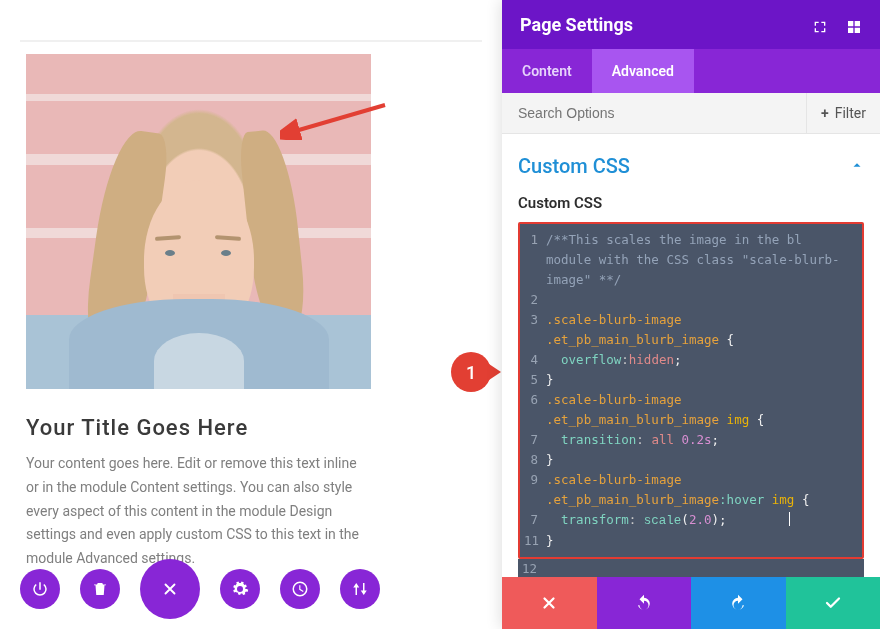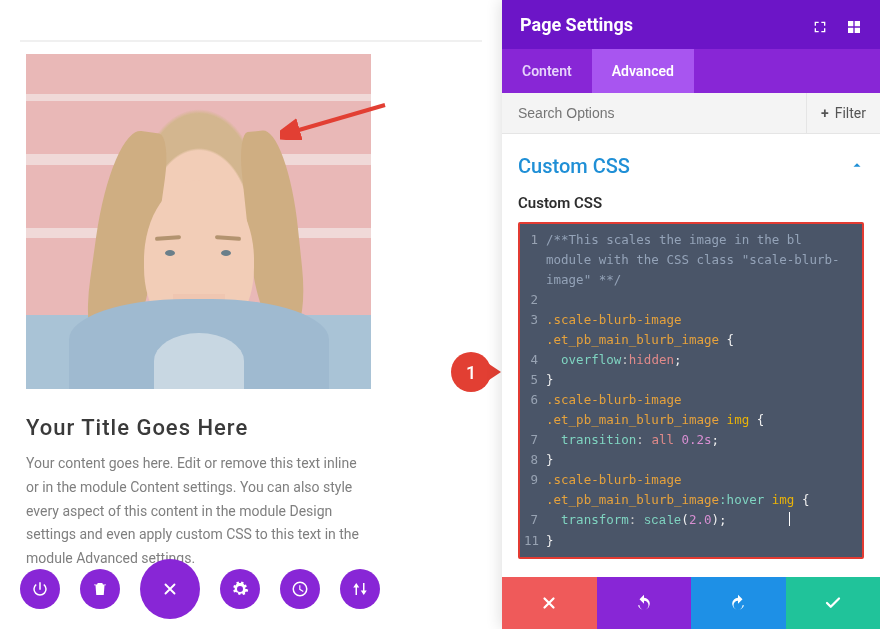--- a/index.html
+++ b/index.html
@@ -319,20 +319,27 @@
         <div class="ln"><span class="num">6</span><span class="code-cell"><span class="tok-sel">.scale-blurb-image</span></span></div>
         <div class="ln"><span class="num"> </span><span class="code-cell"><span class="tok-sel">.et_pb_main_blurb_image</span><span class="tok-img"> img</span><span class="tok-brace"> {</span></span></div>
         <div class="ln"><span class="num">7</span><span class="code-cell">  <span class="tok-prop">transition</span><span class="tok-colon">:</span><span class="tok-val"> all </span><span class="tok-num">0.2s</span><span class="tok-punc">;</span></span></div>
         <div class="ln"><span class="num">8</span><span class="code-cell"><span class="tok-brace">}</span></span></div>
         <div class="ln"><span class="num">9</span><span class="code-cell"><span class="tok-sel">.scale-blurb-image</span></span></div>
         <div class="ln"><span class="num"> </span><span class="code-cell"><span class="tok-sel">.et_pb_main_blurb_image</span><span class="tok-pseudo">:hover</span><span class="tok-img"> img</span><span class="tok-brace"> {</span></span></div>
         <div class="ln cursor-line"><span class="num">7</span><span class="code-cell">  <span class="tok-prop">transform</span><span class="tok-colon">:</span><span class="tok-kw"> scale</span><span class="tok-punc">(</span><span class="tok-num">2.0</span><span class="tok-punc">)</span><span class="tok-punc">;</span></span></div>
         <div class="ln"><span class="num">11</span><span class="code-cell"><span class="tok-brace">}</span></span></div>
       </div>
     </div>
+    <div class="editor-extra">
+      <div class="ln">
+          <span class="num">12</span>
+          <span> </span>
+        </div>
+
+    </div>
   </div>
 
   <div class="panel-actions">
     <div class="act red">
         <svg viewBox="0 0 24 24">
           <path d="M18 6L6 18M6 6l12 12" stroke="#fff" stroke-width="3" fill="none" stroke-linecap="round"></path>
         </svg>
       </div>
     <div class="act purple">
         <svg viewBox="0 0 24 24">

